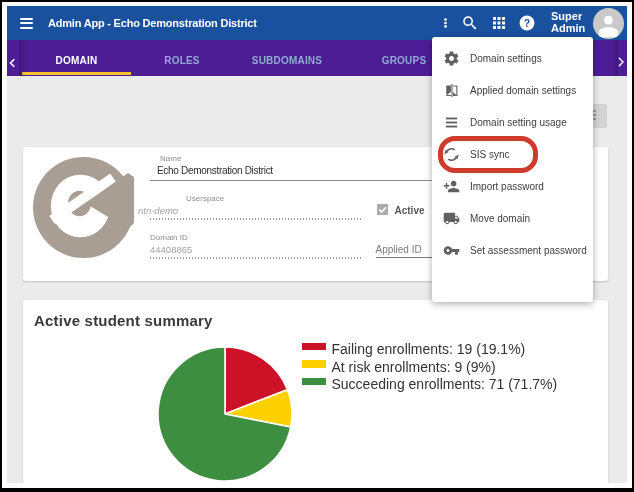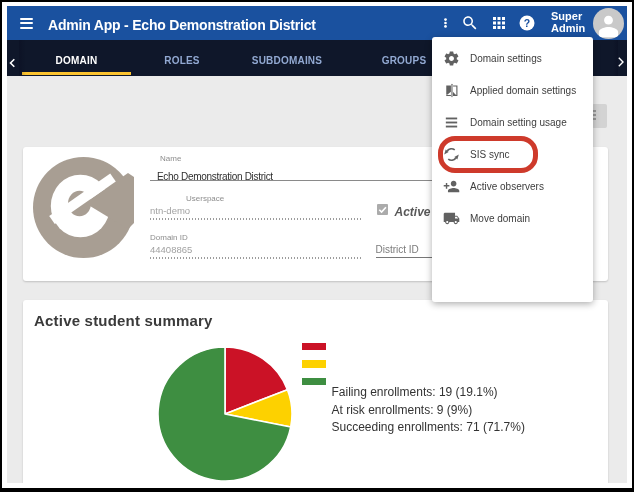--- a/index.html
+++ b/index.html
@@ -3,24 +3,24 @@
 <meta charset="utf-8">
 <style>
   * { margin:0; padding:0; box-sizing:border-box; }
   html,body { width:634px; height:492px; overflow:hidden; }
   body { font-family:"Liberation Sans", sans-serif; background:#fff; position:relative; }
   .frame { position:absolute; left:0; top:0; width:634px; height:492px; background:#fff;
            border-left:2px solid #000; border-top:2px solid #000; border-right:2px solid #000; border-bottom:4px solid #000; }
   .app { position:absolute; left:7px; top:6px; width:620px; height:477px; background:#ebebeb; overflow:hidden; }
   
   .topbar { position:absolute; left:0; top:0; width:620px; height:34px; background:#1a519f; }
-  .navbar { position:absolute; left:0; top:34px; width:620px; height:35.5px; background:#0f172a; }
+  .navbar { position:absolute; left:0; top:34px; width:620px; height:35.5px; background:#4c1d95; }
   .burger { position:absolute; left:13px; top:12px; width:13px; height:11px; }
   .burger div { height:2.2px; background:#fff; margin-bottom:2.1px; border-radius:1px;}
-  .title { position:absolute; left:41px; top:11px; color:#fff; font-size:14px; font-weight:bold; letter-spacing:-0.2px; white-space:nowrap; }
+  .title { position:absolute; left:41px; top:11px; color:#fff; font-size:11px; font-weight:bold; letter-spacing:-0.2px; white-space:nowrap; }
   .sadmin { position:absolute; left:544px; top:5px; color:#fff; font-size:11px; font-weight:bold; line-height:11.5px; }
   .avatar { position:absolute; left:586px; top:2px; width:31px; height:31px; border-radius:50%; background:#c9c9c9; overflow:hidden;}
   .tbicon { position:absolute; top:8px; width:18px; height:18px; }
   
   .tabs { position:absolute; left:15px; top:0; width:596px; height:32px; display:flex; overflow:hidden; }
   .tab { width:109px; text-align:center; font-size:10px; font-weight:bold; color:#92a9d2; line-height:41px; letter-spacing:0.2px; flex:none;}
   .tab.active { color:#fff; }
   .underline { position:absolute; left:15px; top:32.3px; width:109px; height:3.2px; background:#fcc32f; }
   .chevL { position:absolute; left:0.5px; top:18px; width:8px; height:10px; color:#fff;}
   .chevR { position:absolute; right:1px; top:16px; width:10px; height:12px; color:#fff;}
@@ -28,21 +28,21 @@
   .card1 { position:absolute; left:16px; top:141px; width:585px; height:134px; background:#fff; border-radius:3px; box-shadow:0 1px 2px rgba(0,0,0,0.18); }
   .card2 { position:absolute; left:16px; top:294px; width:585px; height:190px; background:#fff; border-radius:3px; box-shadow:0 1px 2px rgba(0,0,0,0.18); }
   .label { position:absolute; font-size:8px; color:#8d8d8d; }
   .value { position:absolute; font-size:10px; color:#2f2f2f; letter-spacing:-0.3px; white-space:nowrap;}
   .valgray { position:absolute; font-size:9.5px; color:#a2a2a2; white-space:nowrap;}
   .uline { position:absolute; height:1px; background:#8a8a8a; }
   .dotline { position:absolute; height:1.5px; background:repeating-linear-gradient(90deg, #9c9c9c 0 1.5px, transparent 1.5px 3px); }
   
   .lrow { position:absolute; left:294.5px; height:10px; }
   .lbox { position:absolute; left:0; top:0; width:24px; height:7.5px; }
-  .ltext { position:absolute; left:30px; top:-1.5px; font-size:12px; color:#333; white-space:nowrap;margin-top:44px;}
+  .ltext { position:absolute; left:30px; top:-1.5px; font-size:14px; color:#333; white-space:nowrap;}
   
   .menu { position:absolute; left:425px; top:31px; width:161px; height:265px; background:#fff; border-radius:3px;
           box-shadow:0 2px 7px rgba(0,0,0,0.32); padding-top:5px; z-index:10;}
   .mrow { height:32px; position:relative;text-align:right; }
   .mrow .mico { position:absolute; left:11px; top:7.5px; width:17px; height:17px; }
   .mrow .mtxt { position:absolute; left:38px; top:10.5px; font-size:10px; color:#3d3d3d; white-space:nowrap;}
   .redoval { position:absolute; left:431px; top:130px; width:100px; height:37px; border:5px solid #ce3a2b; border-radius:17px; z-index:11; }
   .graybtn { position:absolute; left:585px; top:98px; width:15px; height:24px; background:#d3d3d3; border-radius:2px; }
 </style>
 </head>
@@ -104,36 +104,36 @@
   <div style="position:absolute; left:26.3px; top:151.1px; width:101px; height:101px; z-index:1;">
     <svg width="101" height="101" viewBox="0 0 101 101">
       <circle cx="50.5" cy="50.5" r="50.5" fill="#a89e93"></circle>
       <ellipse cx="47.4" cy="49" rx="29.6" ry="31.3" fill="#fff"></ellipse>
       <ellipse cx="46.5" cy="46.5" rx="11.5" ry="12.8" fill="#a89e93"></ellipse>
       <path d="M 55 43.87 L 95 15.97 L 101 20 L 101 66 L 95 72 L 57 49 Z" fill="#a89e93"></path>
       <path d="M 19 63 L 80 20.5" stroke="#fff" stroke-width="9.8"></path>
     </svg>
   </div>
   <div class="label" style="left:143px; top:148px;margin-left:10px;">Name</div>
-  <div class="value" style="left:142px; top:165px;padding-left:8px;">Echo Demonstration District</div>
+  <div class="value" style="left:142px; top:159px;padding-left:8px;">Echo Demonstration District</div>
   <div class="uline" style="left:143px; top:173.5px; width:428px;"></div>
   <div class="label" style="left:143px; top:188px;padding-left:36px;">Userspace</div>
-  <div class="valgray" style="left:143px; top:199px;">ntn-demo</div>
+  <div class="valgray" style="left:131px; top:199px;font-style:italic;">ntn-demo</div>
   <div class="dotline" style="left:143px; top:212px; width:211px;"></div>
   <div class="label" style="left:143px; top:227px;">Domain ID</div>
   <div class="valgray" style="left:143px; top:238px;">44408865</div>
   <div class="dotline" style="left:143px; top:251px; width:211px;"></div>
 
   <div style="position:absolute; left:370px; top:198px; width:11px; height:11px; background:#ababab; border-radius:1px;">
     <svg width="11" height="11" viewBox="0 0 24 24" style="display:block;">
         <path d="M5 12.5 L10 17.5 L19.5 7" stroke="#fff" stroke-width="3.6" fill="none"></path>
       </svg>
   </div>
-  <div style="position:absolute; left:387.5px; top:198.8px; font-size:12px; font-weight:bold; color:#595959;font-style:italic;">Active</div>
-  <div style="position:absolute; left:368.5px; top:238px; font-size:10px; color:#7b7b7b;">District ID</div>
+  <div style="position:absolute; left:387.5px; top:198.8px; font-size:10px; font-weight:bold; color:#595959;">Active</div>
+  <div style="position:absolute; left:368.5px; top:238px; font-size:10px; color:#7b7b7b;">Applied ID</div>
   <div class="uline" style="left:369px; top:250.5px; width:202px; background:#777;"></div>
 
   <div style="position:absolute; left:27px; top:306px; font-size:15px; font-weight:bold; color:#3a3a3a; letter-spacing:0.2px;text-align:right;">Active student summary</div>
   <svg style="position:absolute; left:148.6px; top:339.3px;" width="138" height="138" viewBox="0 0 138 138">
     <g stroke="#fff" stroke-width="1.6" stroke-linejoin="round">
       <path fill="#cb1226" d="M69,69 L69.00,2.00 A67,67 0 0 1 131.45,44.73 Z"></path>
       <path fill="#fdd100" d="M69,69 L131.45,44.73 A67,67 0 0 1 134.73,81.97 Z"></path>
       <path fill="#3e8e41" d="M69,69 L134.73,81.97 A67,67 0 1 1 69.00,2.00 Z"></path>
     </g>
   </svg>
@@ -189,23 +189,29 @@
           </g>
           <path fill="#616161" d="M 1.69 11.84 L 7.98 8.63 L 3.76 5.09 Z"></path>
           <path fill="#616161" d="M 22.31 12.16 L 16.02 15.37 L 20.24 18.91 Z"></path>
         </svg>
         <div class="mtxt">SIS sync</div>
       </div>
     <div class="mrow">
         <svg class="mico" viewBox="0 0 24 24" fill="#616161">
           <path d="M15 12c2.21 0 4-1.79 4-4s-1.79-4-4-4-4 1.79-4 4 1.79 4 4 4zm-9-2V7H4v3H1v2h3v3h2v-3h3v-2H6zm9 4c-2.67 0-8 1.34-8 4v2h16v-2c0-2.66-5.33-4-8-4z"></path>
         </svg>
-        <div class="mtxt">Active observers</div>
+        <div class="mtxt">Import password</div>
       </div>
     <div class="mrow">
         <svg class="mico" viewBox="0 0 24 24" fill="#616161">
           <path d="M20 8h-3V4H3c-1.1 0-2 .9-2 2v11h2c0 1.66 1.34 3 3 3s3-1.34 3-3h6c0 1.66 1.34 3 3 3s3-1.34 3-3h2v-5l-3-4zM6 18.5c-.83 0-1.5-.67-1.5-1.5s.67-1.5 1.5-1.5 1.5.67 1.5 1.5-.67 1.5-1.5 1.5zm13.5-9l1.96 2.5H17V9.5h2.5zm-1.5 9c-.83 0-1.5-.67-1.5-1.5s.67-1.5 1.5-1.5 1.5.67 1.5 1.5-.67 1.5-1.5 1.5z"></path>
         </svg>
         <div class="mtxt">Move domain</div>
+      </div>
+    <div class="mrow">
+        <svg class="mico" viewBox="0 0 24 24" fill="#616161">
+          <path d="M12.65 10C11.83 7.67 9.61 6 7 6c-3.31 0-6 2.69-6 6s2.69 6 6 6c2.61 0 4.83-1.67 5.65-4H17v4h4v-4h2v-4H12.65zM7 14c-1.1 0-2-.9-2-2s.9-2 2-2 2 .9 2 2-.9 2-2 2z"></path>
+        </svg>
+        <div class="mtxt">Set assessment password</div>
       </div>
   </div>
   <div class="redoval"></div>
 </div>
 
 </body></html>

